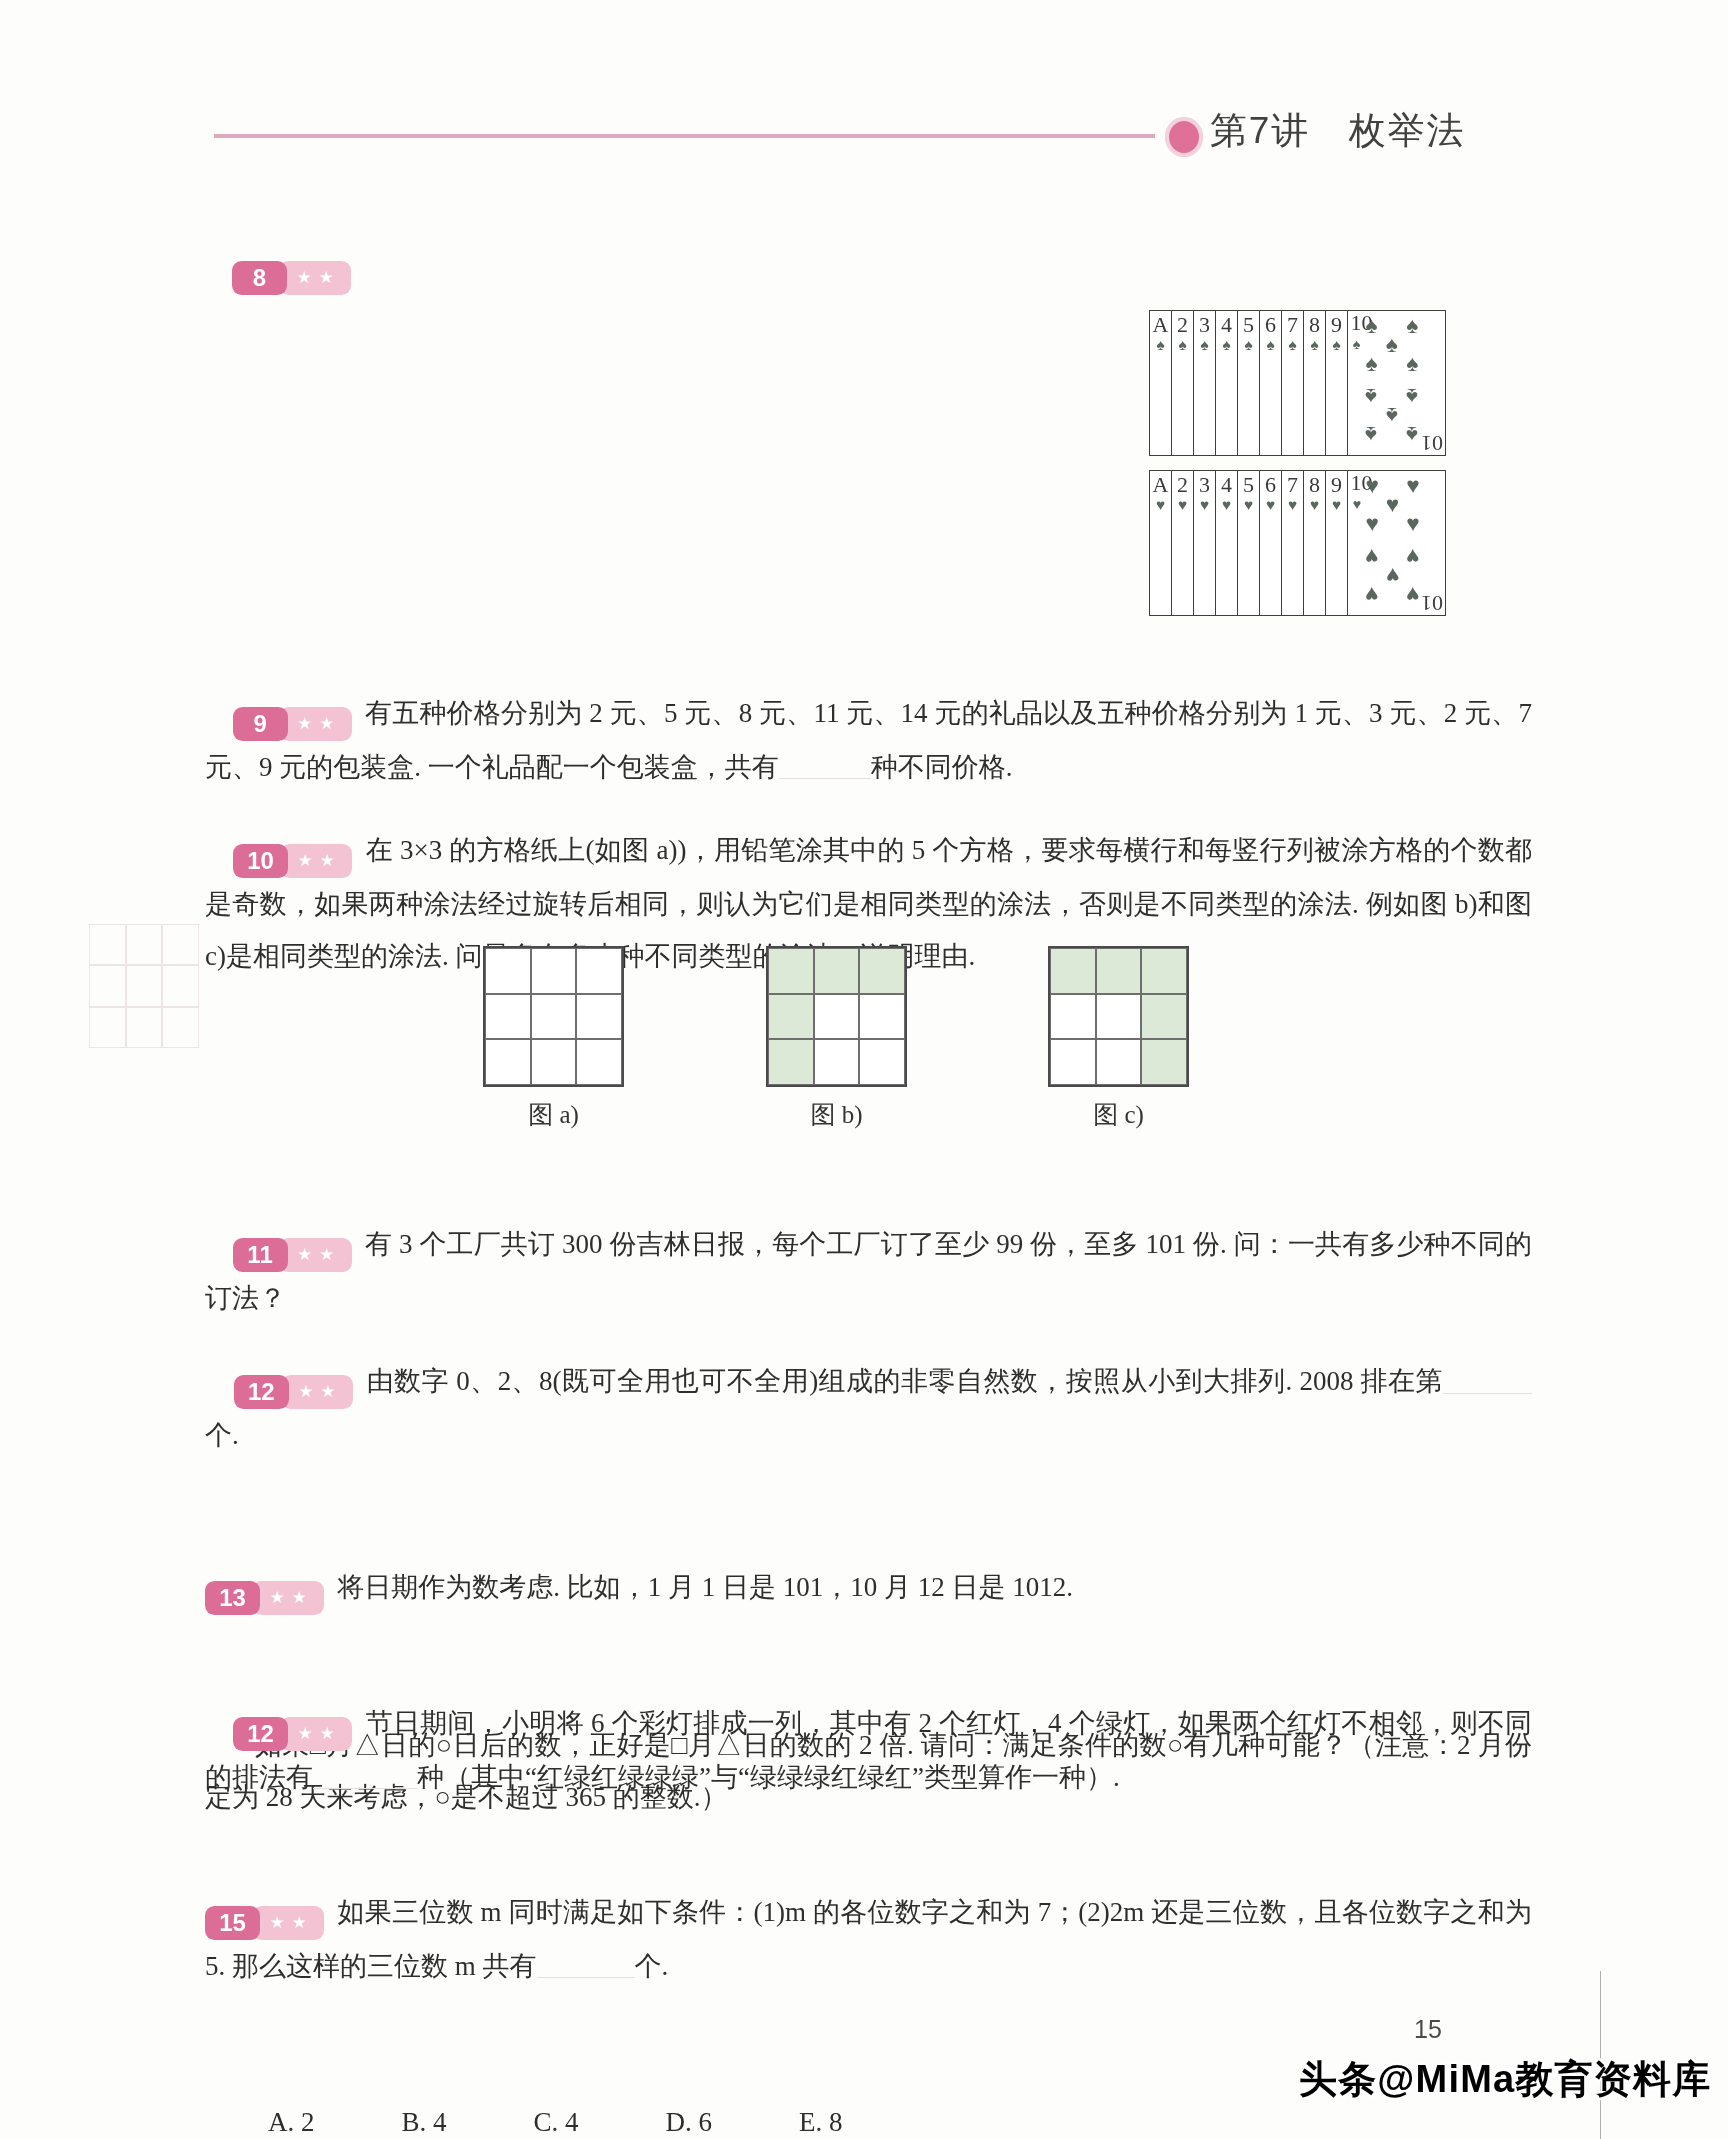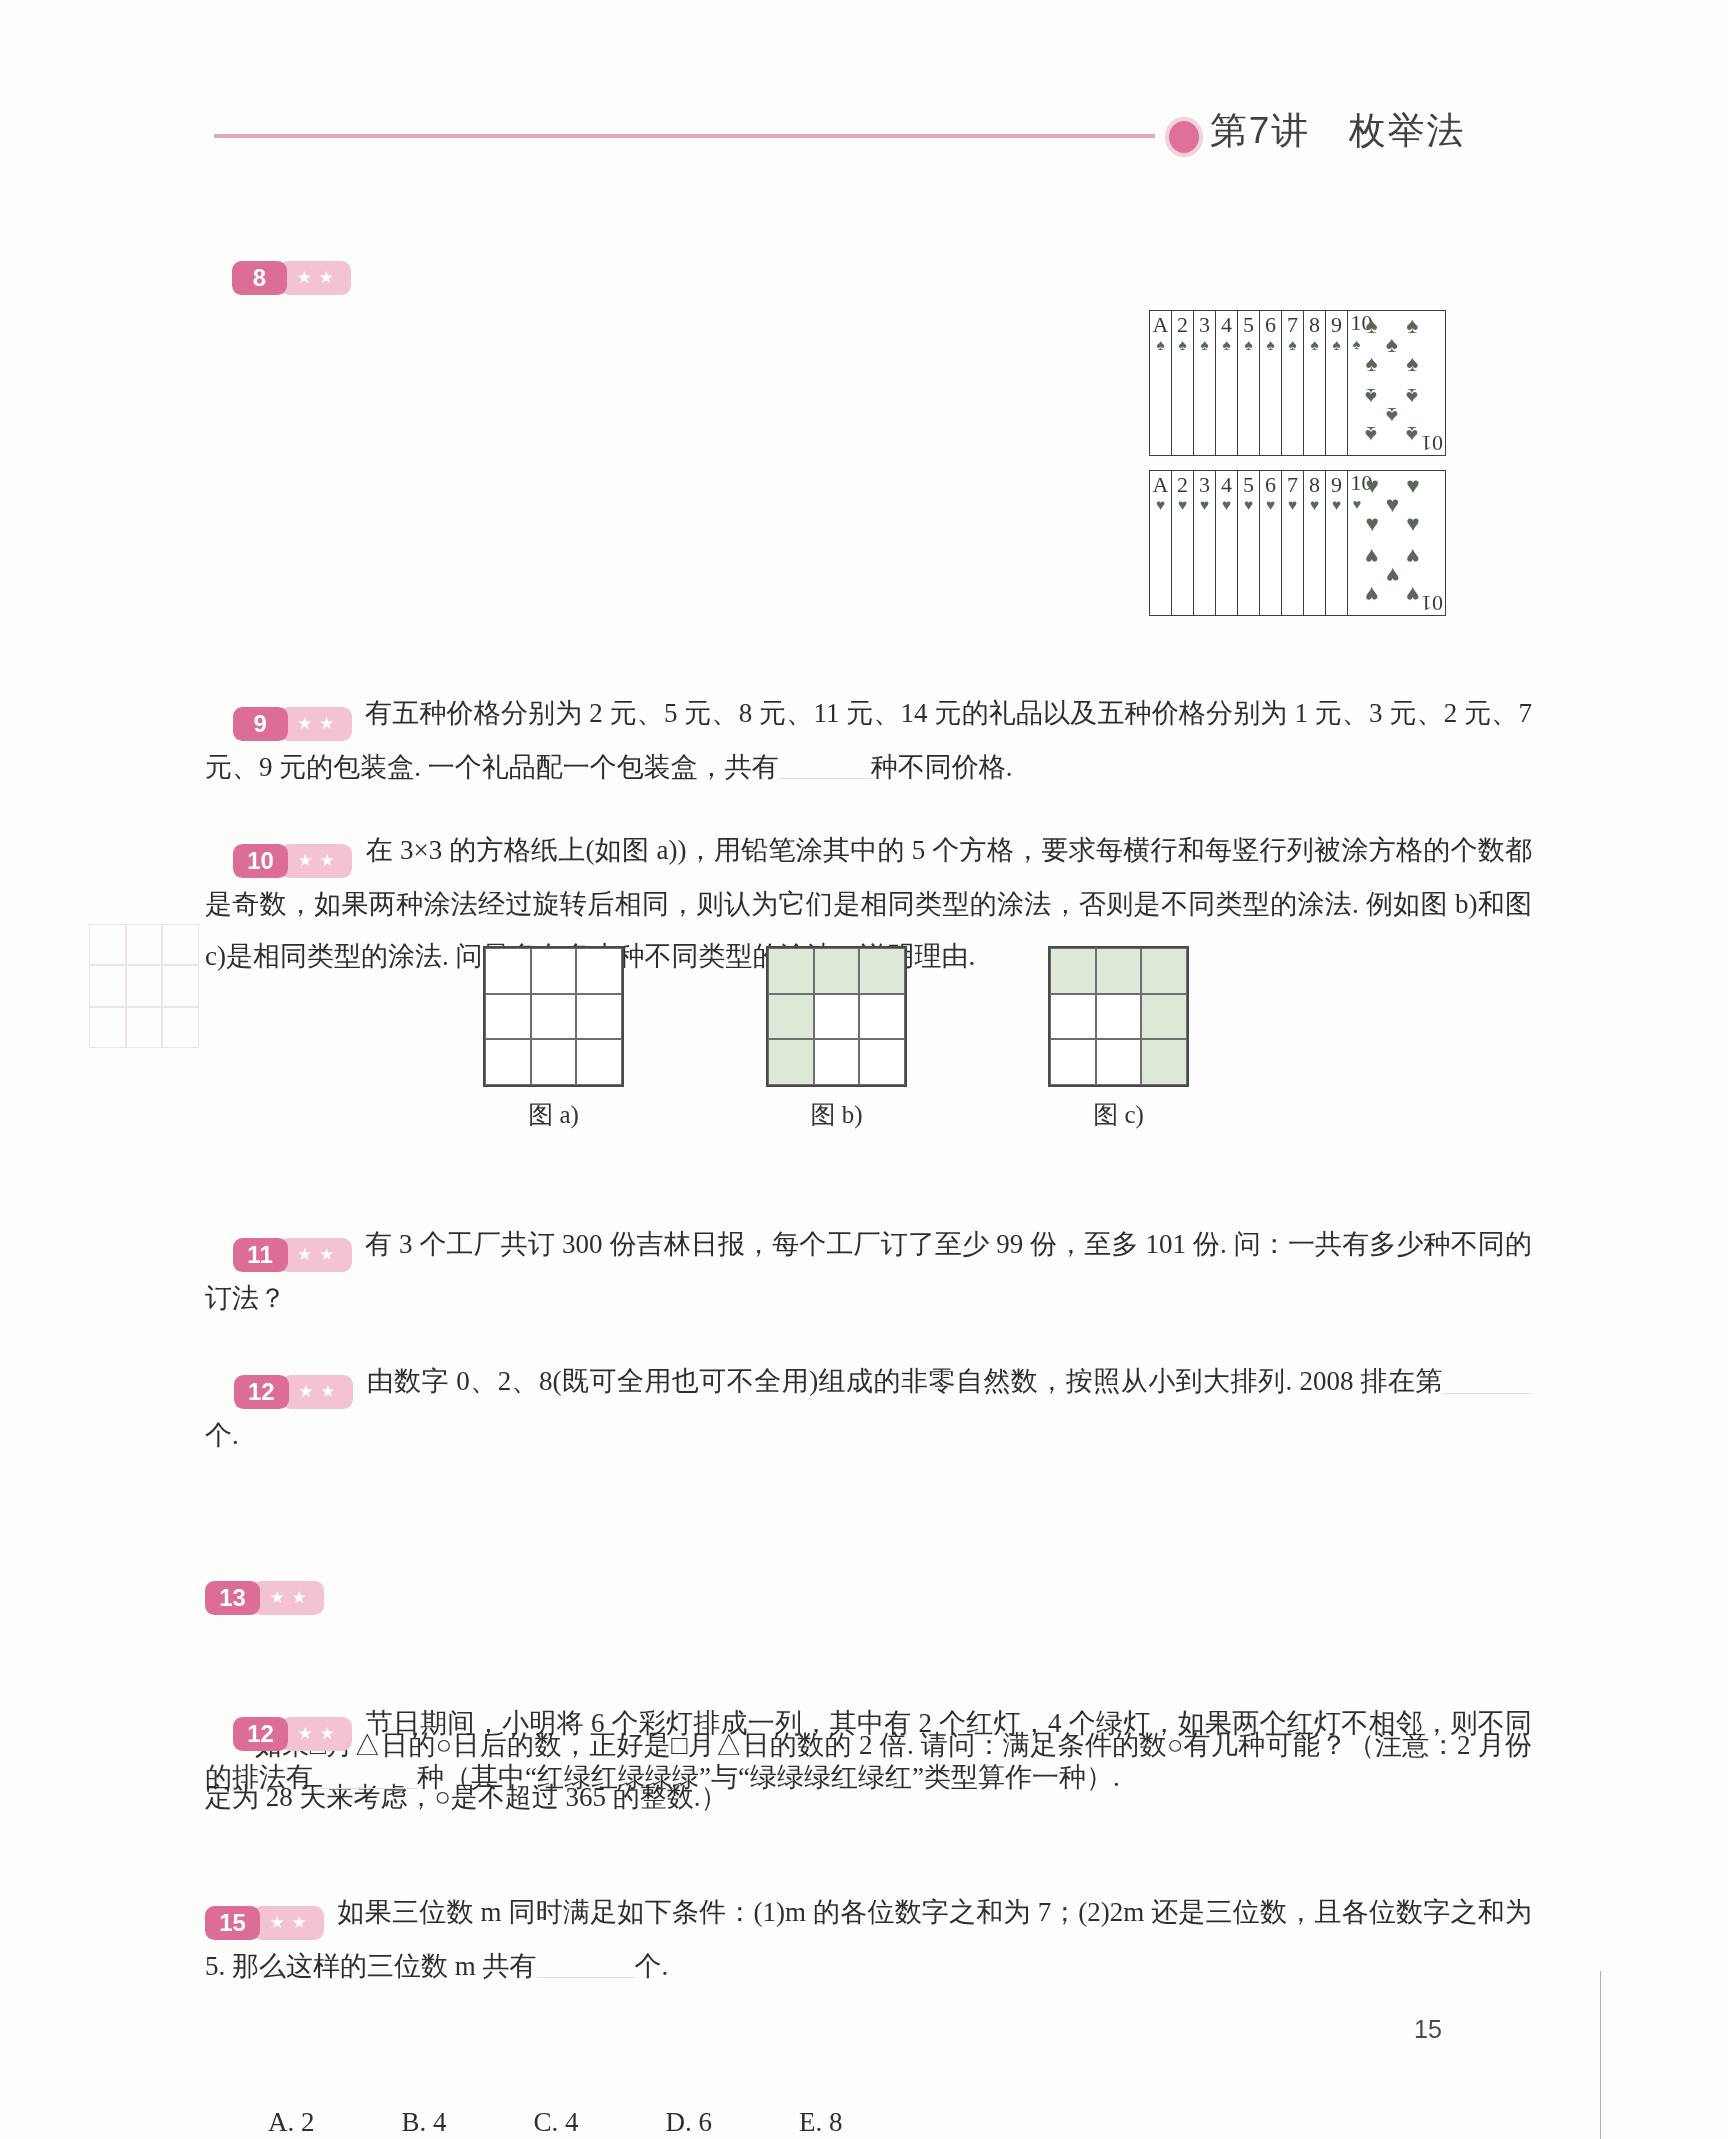--- a/index.html
+++ b/index.html
@@ -241,30 +241,31 @@
 
   <div class="problem" style="top:1166px">
     <span class="badge"><span class="badge-num">11</span><span class="badge-stars">★★</span></span><span>有 3 个工厂共订 300 份吉林日报，每个工厂订了至少 99 份，至多 101 份. 问：一共有多少种不同的订法？</span>
   </div>
 
   <div class="problem" style="top:1303px">
     <span class="badge"><span class="badge-num">12</span><span class="badge-stars">★★</span></span><span>由数字 0、2、8(既可全用也可不全用)组成的非零自然数，按照从小到大排列. 2008 排在第</span><span class="blank b150"></span><span>个.</span>
   </div>
 
   <div class="problem" style="top:1457px">
-    <div><span class="badge"><span class="badge-num">13</span><span class="badge-stars">★★</span></span></div>
+    <div><span class="badge"><span class="badge-num">13</span><span class="badge-stars">★★</span></span><span>将日期作为数考虑. 比如，1 月 1 日是 101，10 月 12 日是 1012.</span></div>
     <div class="indent2">如果□月△日的○日后的数，正好是□月△日的数的 2 倍. 请问：满足条件的数○有几种可能？（注意：2 月份定为 28 天来考虑，○是不超过 365 的整数.）</div>
   </div>
 
   <div class="problem" style="top:1645px">
     <span class="badge"><span class="badge-num">12</span><span class="badge-stars">★★</span></span><span>节日期间，小明将 6 个彩灯排成一列，其中有 2 个红灯，4 个绿灯，如果两个红灯不相邻，则不同的排法有</span><span class="blank b175"></span><span>种（其中“红绿红绿绿绿”与“绿绿绿红绿红”类型算作一种）.</span>
   </div>
 
   <div class="problem" style="top:1782px">
     <div><span class="badge"><span class="badge-num">15</span><span class="badge-stars">★★</span></span><span>如果三位数 m 同时满足如下条件：(1)m 的各位数字之和为 7；(2)2m 还是三位数，且各位数字之和为 5. 那么这样的三位数 m 共有</span><span class="blank b165"></span><span>个.</span></div>
     <div class="options"><span class="opt">A. 2</span><span class="opt">B. 4</span><span class="opt">C. 4</span><span class="opt">D. 6</span><span class="opt">E. 8</span></div>
   </div>
 
   <div class="pagenum">15</div>
   <div class="edgeline"></div>
+  <div class="watermark">头条@MiMa教育资料库</div>
 
 </div>
 
 
 </body></html>

